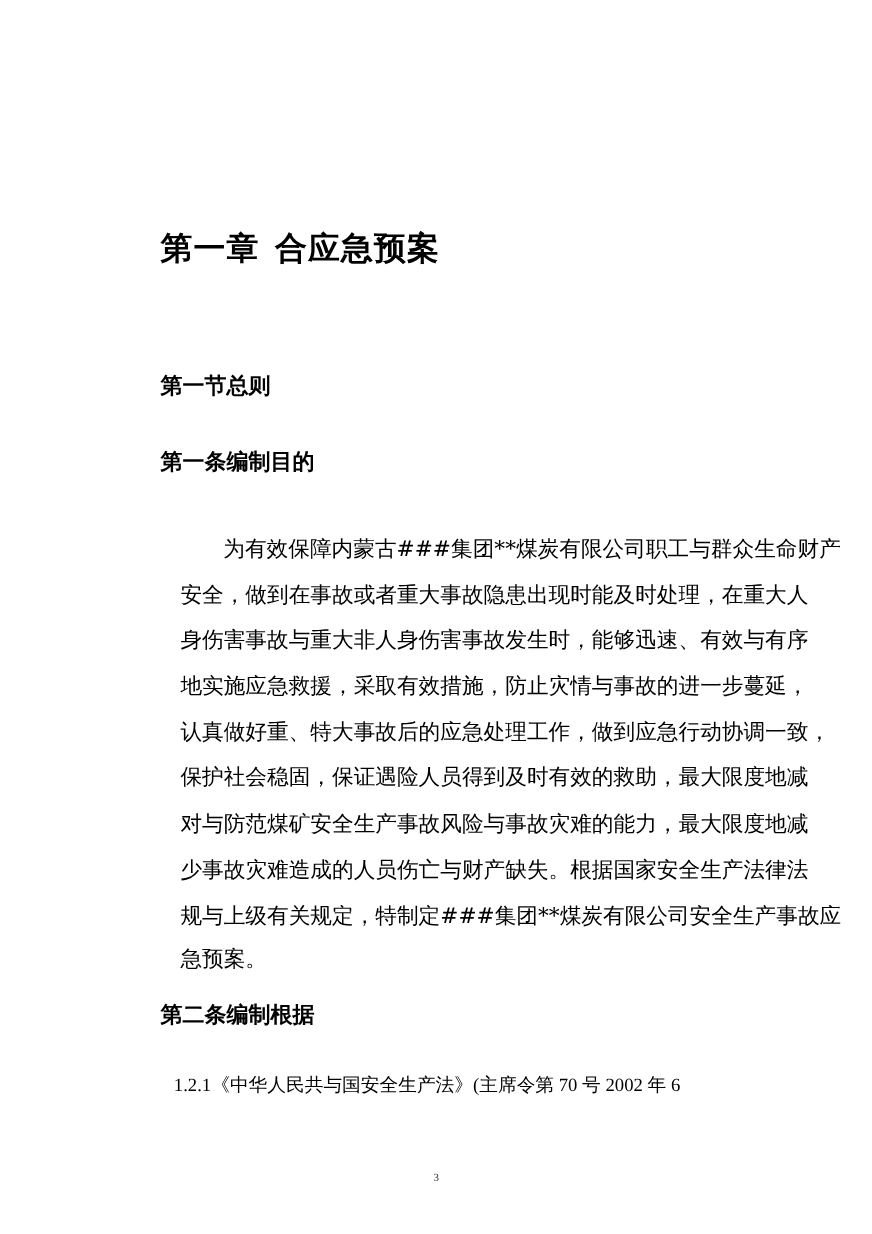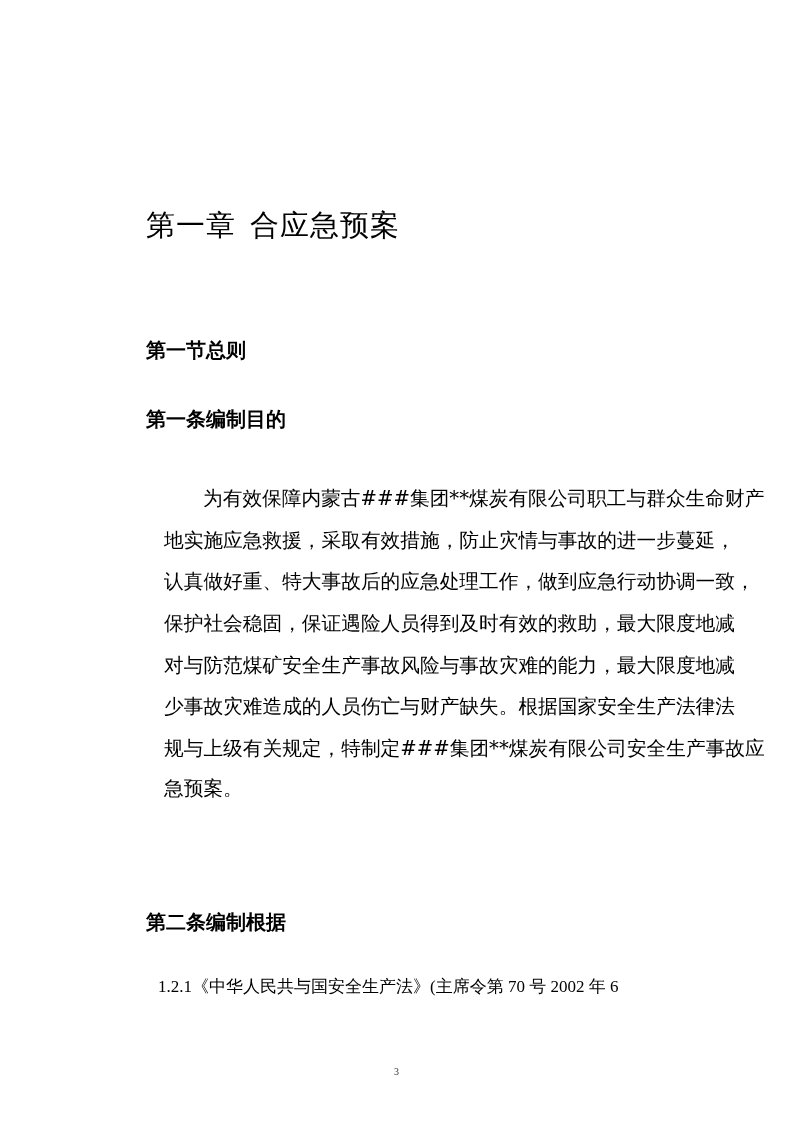--- a/index.html
+++ b/index.html
@@ -19,21 +19,21 @@
       position: absolute;
       left: 0; top: 0;
       width: 793px;
       height: 1122px;
     }
     .chapter-title {
       position: absolute;
       left: 146px;
       top: 206px;
       font-family: "DejaVu Sans", "Liberation Sans", sans-serif;
-      font-weight: normal;
+      font-weight: bold;
       font-size: 29px;
       letter-spacing: 1px;
       white-space: nowrap;
       margin: 0;
     }
     .chapter-title .gap { display: inline-block; width: 14px; }
     .section-heading {
       position: absolute;
       left: 146px;
       font-family: "DejaVu Sans", "Liberation Sans", sans-serif;
@@ -85,20 +85,22 @@
 <div class="page">
 
   <h1 class="chapter-title"><span>第一章</span><span class="gap"></span><span>合应急预案</span></h1>
 
   <h2 class="section-heading h-section">第一节总则</h2>
 
   <h3 class="section-heading h-article1">第一条编制目的</h3>
 
   <div class="para">
     <span class="line"><span class="indent"></span><span>为有效保障内蒙古###集团**煤炭有限公司职工与群众生命财产</span></span>
+    <span class="line">安全，做到在事故或者重大事故隐患出现时能及时处理，在重大人</span>
+    <span class="line">身伤害事故与重大非人身伤害事故发生时，能够迅速、有效与有序</span>
     <span class="line">地实施应急救援，采取有效措施，防止灾情与事故的进一步蔓延，</span>
     <span class="line">认真做好重、特大事故后的应急处理工作，做到应急行动协调一致，</span>
     <span class="line">保护社会稳固，保证遇险人员得到及时有效的救助，最大限度地减</span>
     <span class="line">对与防范煤矿安全生产事故风险与事故灾难的能力，最大限度地减</span>
     <span class="line">少事故灾难造成的人员伤亡与财产缺失。根据国家安全生产法律法</span>
     <span class="line">规与上级有关规定，特制定###集团**煤炭有限公司安全生产事故应</span>
     <span class="line last">急预案。</span>
   </div>
 
   <h3 class="section-heading h-article2">第二条编制根据</h3>

